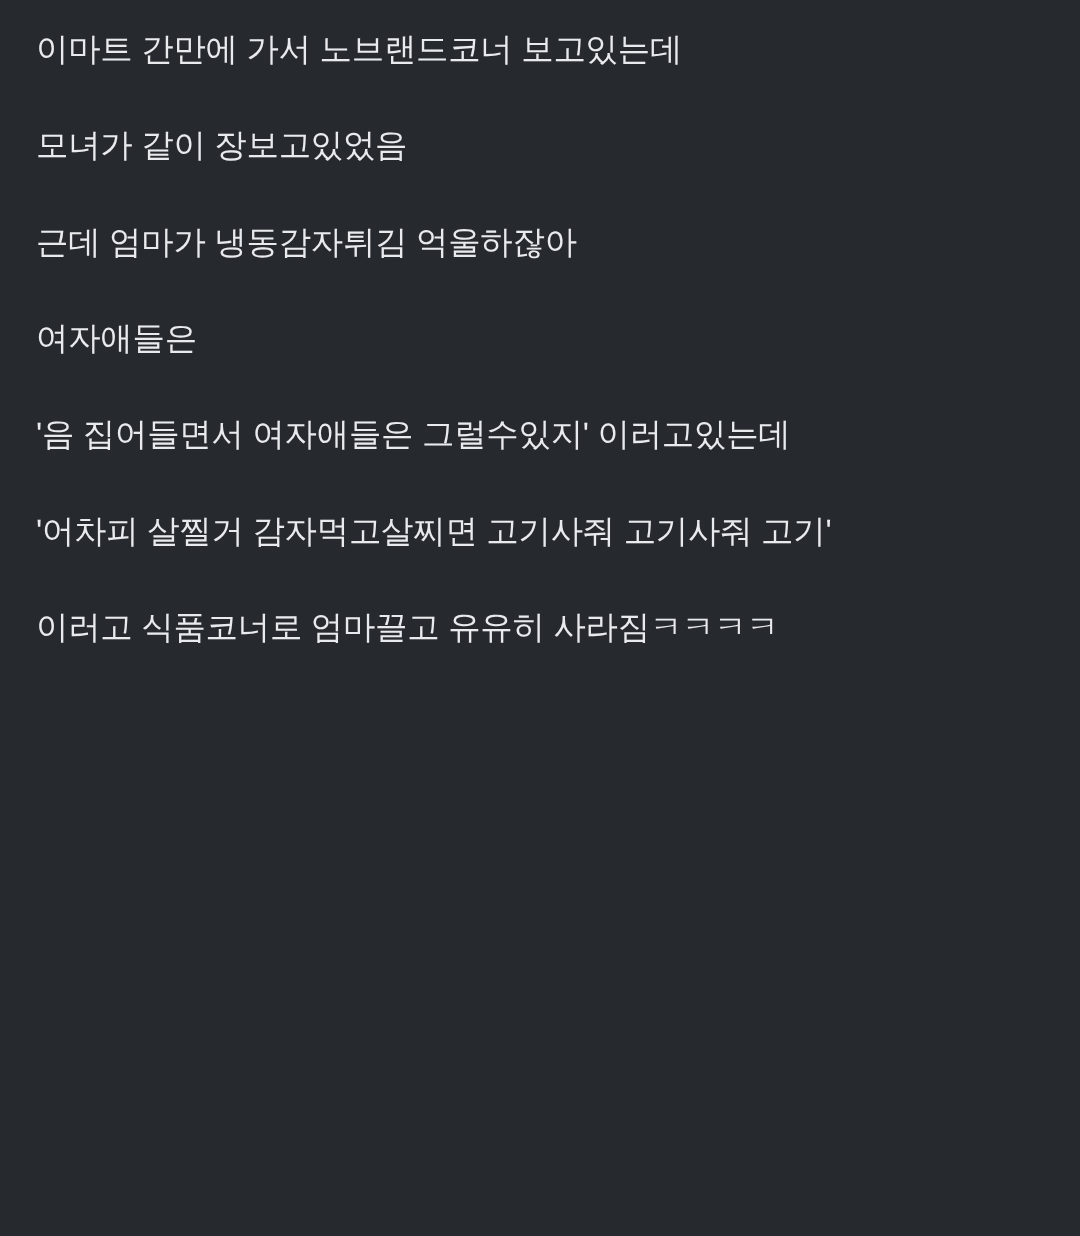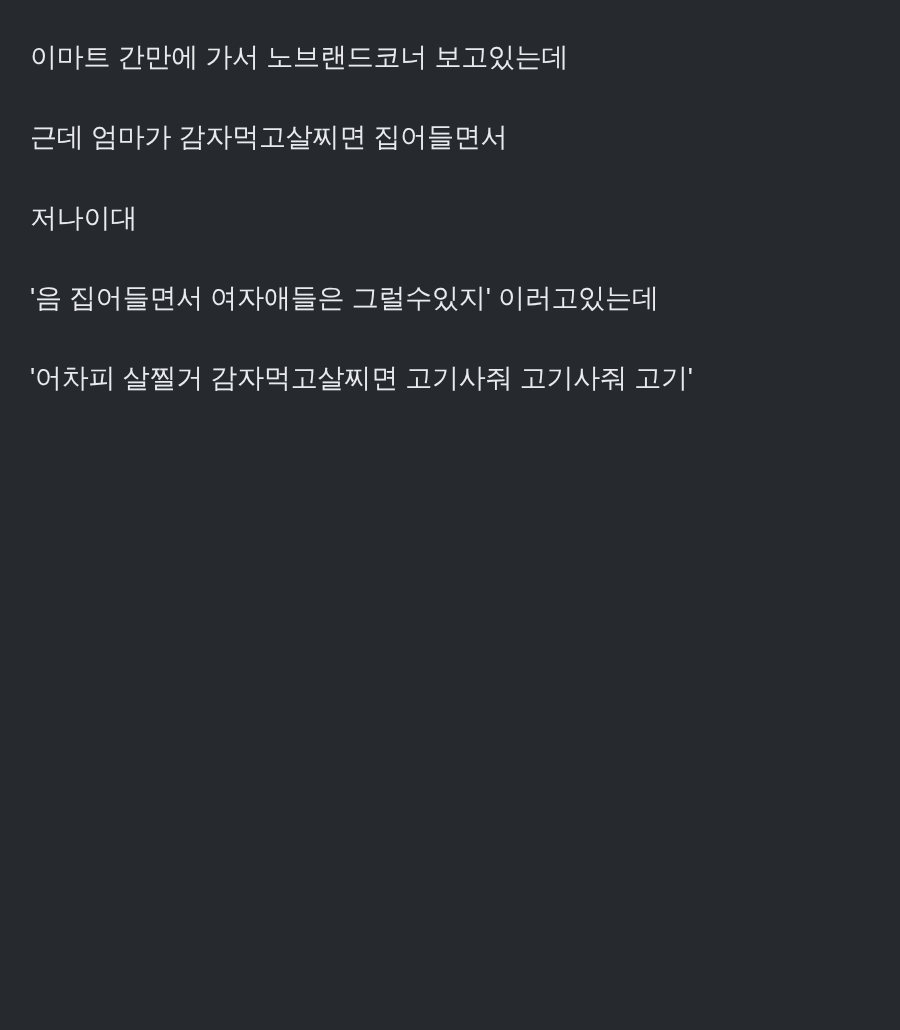--- a/index.html
+++ b/index.html
@@ -18,30 +18,32 @@
     width: 900px;
     min-height: 1030px;
     padding: 22px 30px 10px 30px;
     background: #26292e;
   }
   .line {
     color: #e8eaed;
     font-size: 27px;
     line-height: 1.42;
     letter-spacing: -0.2px;
-    margin: 16px 0 42px 0;
+    margin: 0 0 42px 0;
     word-break: break-all;
     white-space: pre-wrap;
   }
   .line:last-child {
     margin-bottom: 0;
   }
 </style>
 </head>
 <body>
 
 <div class="post">
   <p class="line">이마트 간만에 가서 노브랜드코너 보고있는데</p>
-  <p class="line">근데 엄마가 감자먹고살찌면 집어들면서</p>
-  <p class="line">저나이대</p>
+  <p class="line">모녀가 같이 장보고있었음</p>
+  <p class="line">근데 엄마가 냉동감자튀김 억울하잖아</p>
+  <p class="line">여자애들은</p>
   <p class="line">'음 집어들면서 여자애들은 그럴수있지' 이러고있는데</p>
   <p class="line">'어차피 살찔거 감자먹고살찌면 고기사줘 고기사줘 고기'</p>
+  <p class="line">이러고 식품코너로 엄마끌고 유유히 사라짐ㅋㅋㅋㅋ</p>
 </div>
 
 </body></html>

